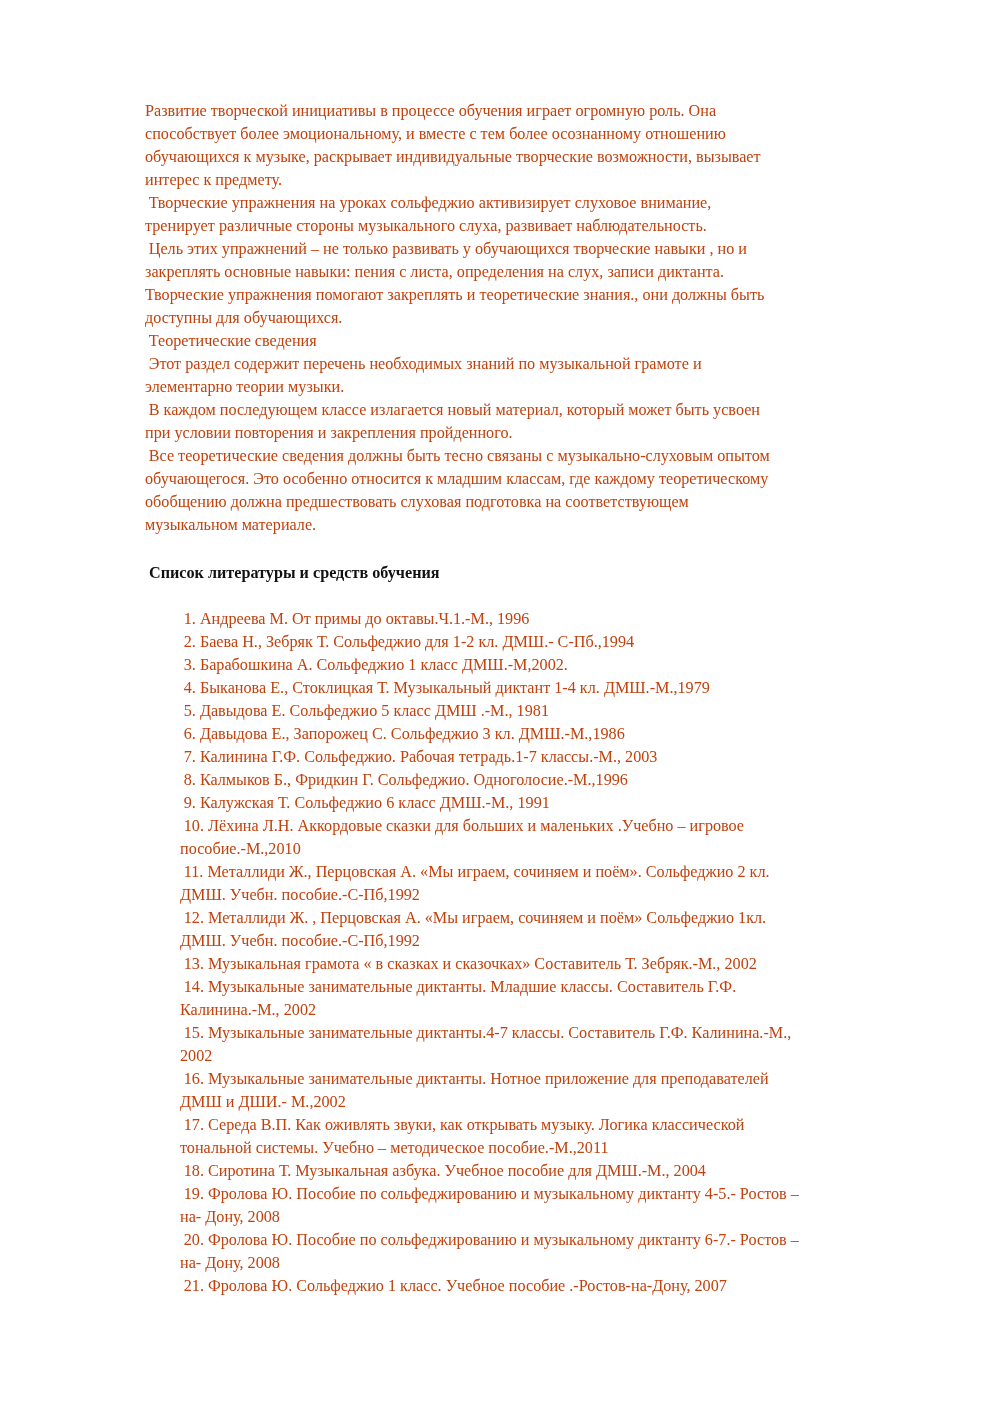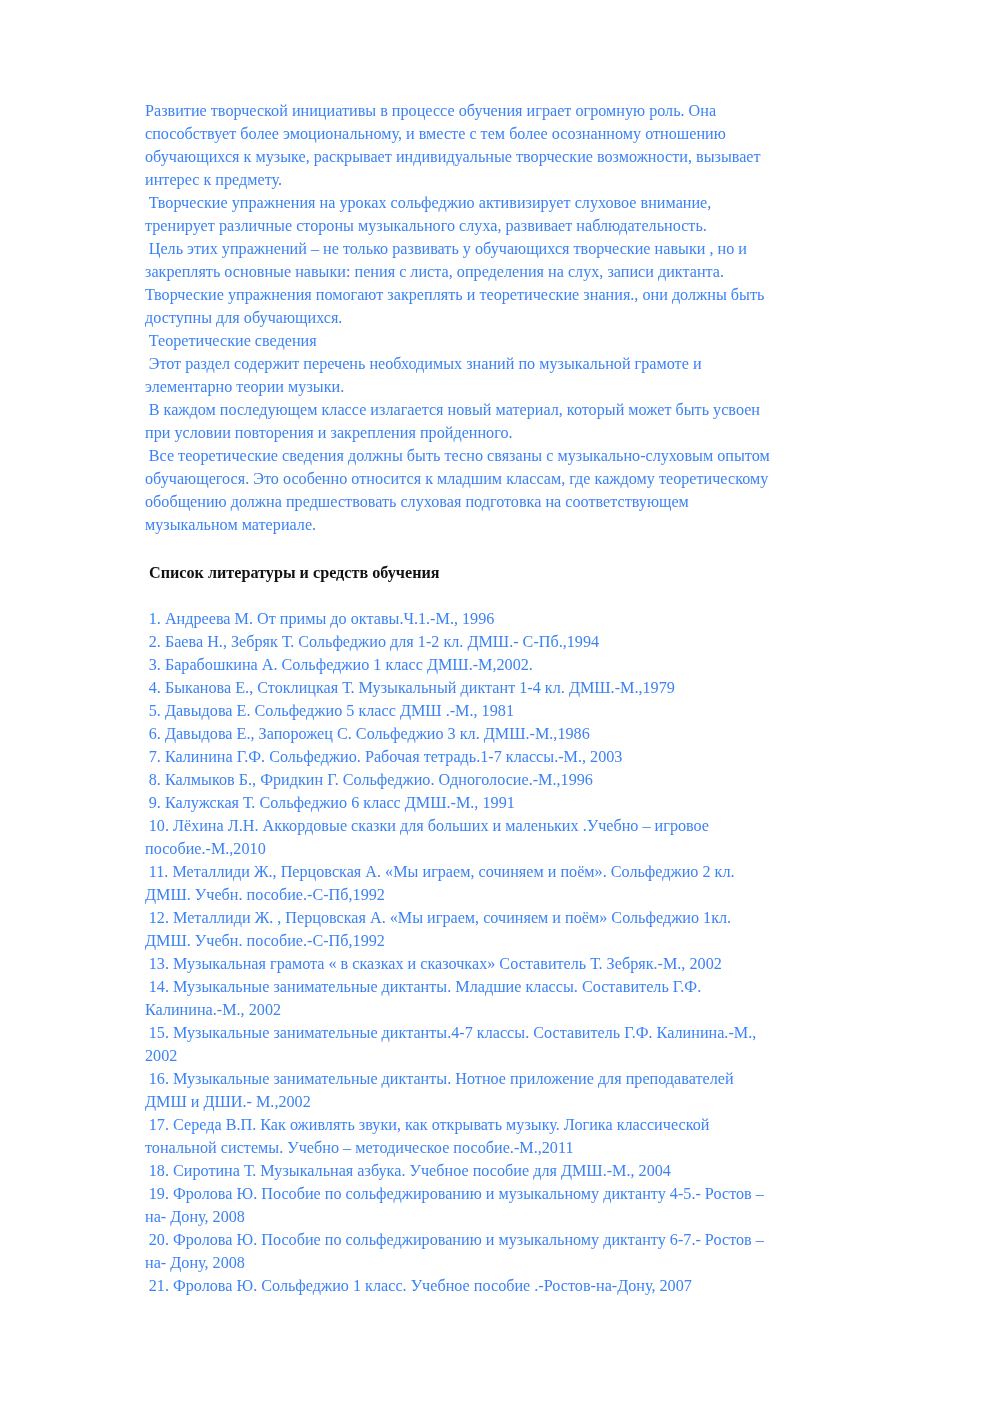--- a/index.html
+++ b/index.html
@@ -3,37 +3,37 @@
 <meta charset="utf-8">
 <style>
   html, body { margin: 0; padding: 0; background: #ffffff; }
   body { width: 1000px; height: 1415px; position: relative; overflow: hidden; }
   .page {
     position: absolute; left: 0; top: 0; width: 1000px; height: 1415px; background: #fff;
   }
   .text {
     position: absolute; left: 145px; width: 790px;
     font-family: "Liberation Serif", serif;
-    font-size: 17.4px; color: #3b82f6;
+    font-size: 17.4px; color: #c2410c;
     line-height: 23px;
   }
   .line {
     white-space: nowrap;
     transform: scaleX(0.93);
     transform-origin: left center;
     height: 23px;
   }
   .indent { padding-left: 4px; }
   .heading {
     position: absolute; left: 149px; top: 562px;
     font-family: "Liberation Serif", serif; font-weight: bold;
     font-size: 17.4px; color: #111; white-space: nowrap;
     transform: scaleX(0.93); transform-origin: left center;
   }
-  .list { top: 607px; }
+  .list { top: 607px; margin-left: 35px; }
   .intro { top: 99px; }
 </style>
 </head>
 <body>
 
 <div class="page">
   <div class="text intro" id="intro">
       <div class="line">Развитие творческой инициативы в процессе обучения играет огромную роль. Она</div>
       <div class="line">способствует более эмоциональному, и вместе с тем более осознанному отношению</div>
       <div class="line">обучающихся к музыке, раскрывает индивидуальные творческие возможности, вызывает</div>

